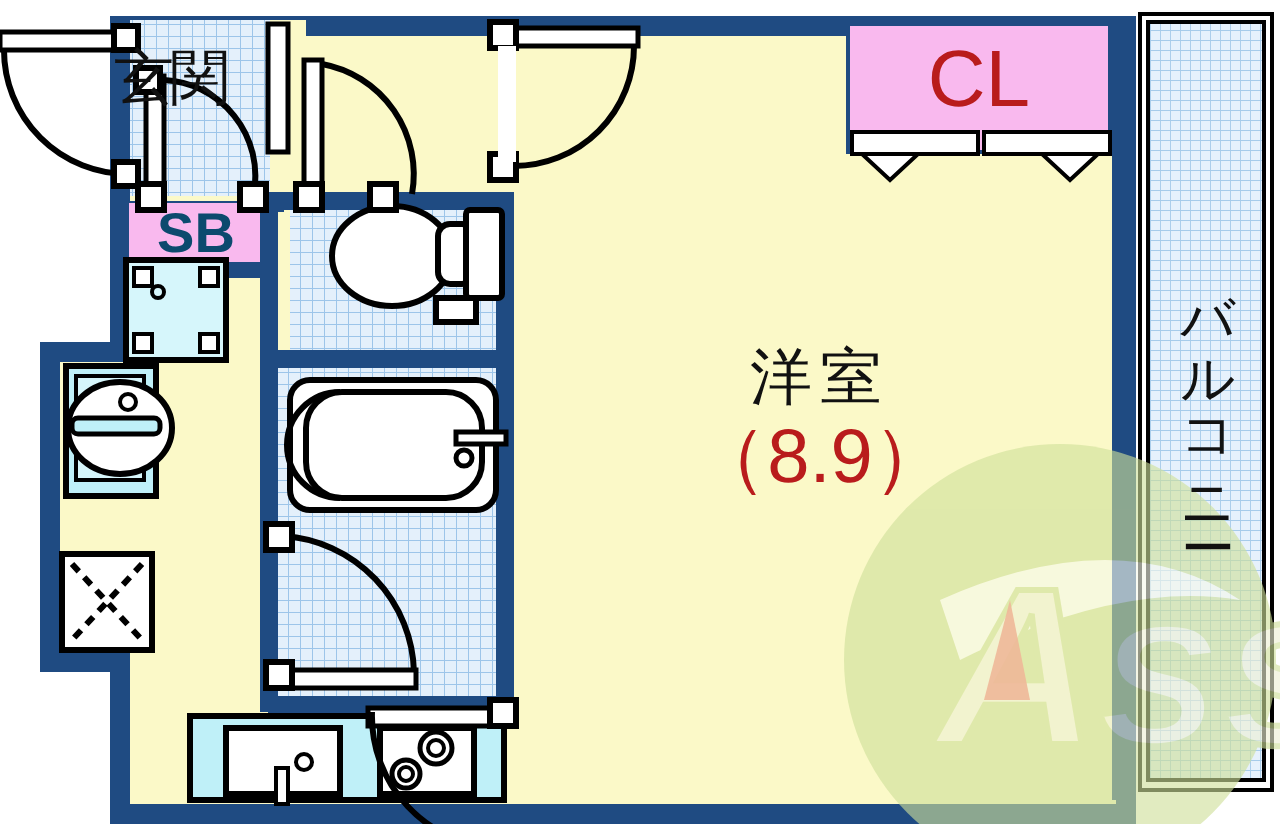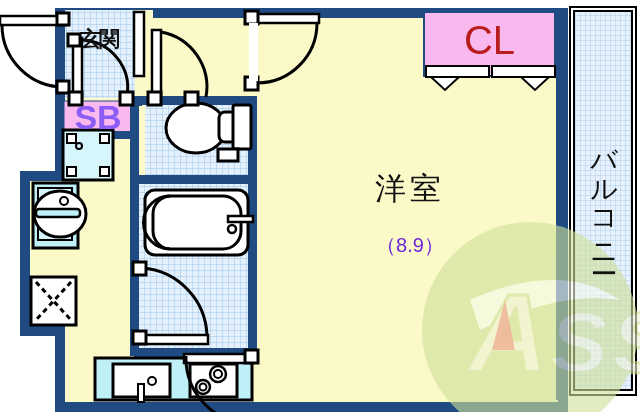--- a/index.html
+++ b/index.html
@@ -218,33 +218,33 @@
 
 <svg class="lbl" style="left:0;top:0;width:640px;height:412px;" viewBox="0 0 640 412" xmlns="http://www.w3.org/2000/svg">
   <g opacity="0.62">
     <circle cx="530" cy="330" r="108" fill="#cfe09a"></circle>
     <path d="M470 300 Q 560 260 620 300 Q 560 290 480 330 Z" fill="#ffffff" opacity="0.8"></path>
     <text x="468" y="372" font-family="Liberation Sans, sans-serif" font-size="112" font-weight="bold" font-style="italic" fill="#eef0d4" stroke="#cfe09a" stroke-width="3">Assist</text>
     <path d="M492 350 L505 300 L515 350 Z" fill="#e8917c" opacity="0.9"></path>
   </g>
 </svg>
 
-<div class="lbl" style="left:63px;top:18px;width:72px;height:42px;
-     font-size:21px;color:#111;display:flex;align-items:center;justify-content:center;
-     letter-spacing:-2px;font-weight:bold;">玄関</div>
+<div class="lbl" style="left:49px;top:18px;width:72px;height:42px;
+     font-size:30px;color:#111;display:flex;align-items:center;justify-content:center;
+     letter-spacing:-2px;">玄関</div>
 
 <div class="lbl" style="left:64px;top:101px;width:68px;height:32px;
-     font-size:34px;font-weight:bold;color:#8b5cf6;
+     font-size:28px;font-weight:bold;color:#0c4a6e;
      display:flex;align-items:center;justify-content:center;">SB</div>
 
 <div class="lbl" style="left:424px;top:12px;width:131px;height:56px;
      font-size:40px;font-weight:normal;color:#b91c1c;
      display:flex;align-items:center;justify-content:center;">CL</div>
 
 <div class="lbl" style="left:345px;top:169px;width:130px;height:40px;
      font-size:31px;color:#111;display:flex;align-items:center;justify-content:center;
      letter-spacing:4px;">洋室</div>
 
-<div class="lbl" style="left:345px;top:225px;width:130px;height:40px;
-     font-size:20px;color:#6d28d9;display:flex;align-items:center;justify-content:center;">（8.9）</div>
+<div class="lbl" style="left:345px;top:208px;width:130px;height:40px;
+     font-size:38px;color:#b91c1c;display:flex;align-items:center;justify-content:center;">（8.9）</div>
 
 <div class="lbl vtext" style="left:586px;top:110px;width:36px;height:170px;
      font-size:27px;color:#111;display:flex;align-items:center;justify-content:center;">バルコニー</div>
 
 </body></html>

